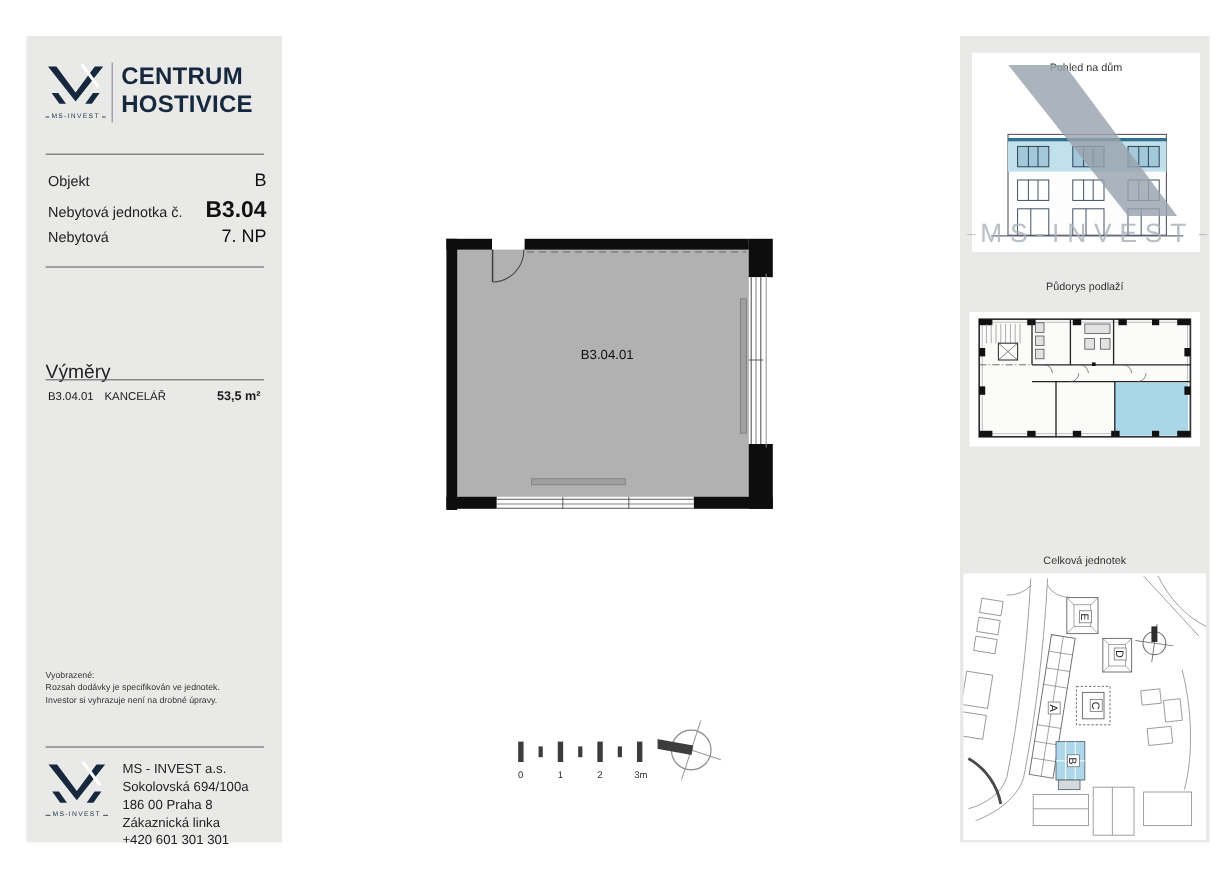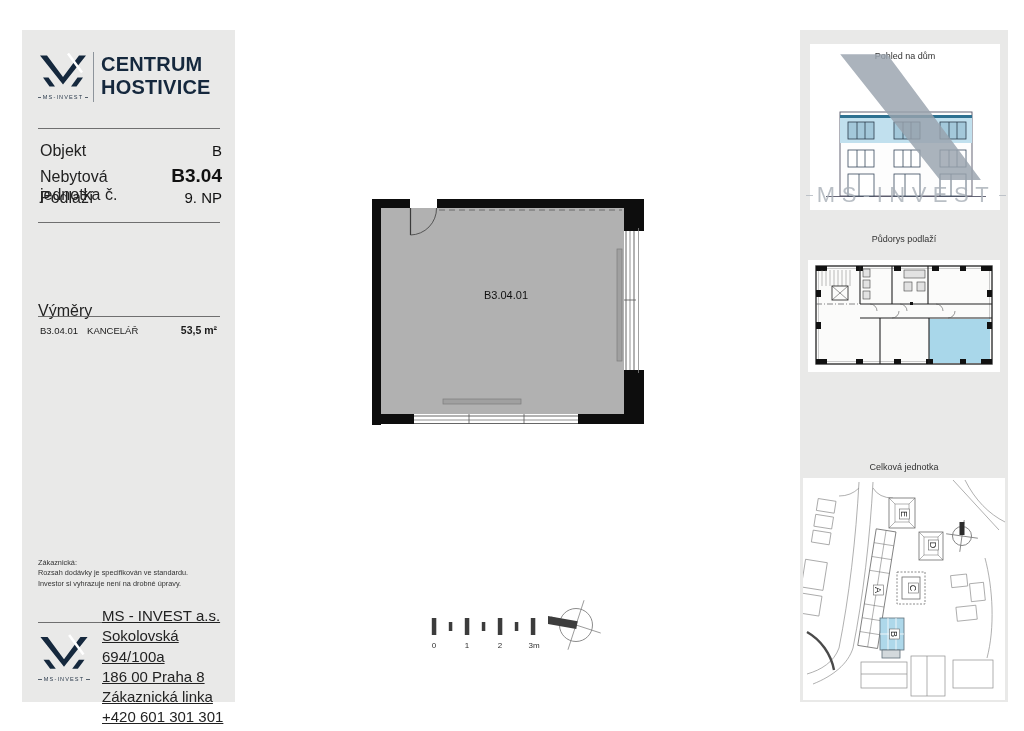--- a/index.html
+++ b/index.html
@@ -11,32 +11,32 @@
   .abs{position:absolute;}
   .hr{position:absolute;height:1px;background:#6f6f6f;left:16px;width:182px;}
   
   .lp-logo{left:16px;top:22px;width:50px;}
   .brandline{display:flex;align-items:center;gap:2px;margin-top:2px;}
   .brandline .rule{flex:1;height:1px;background:#55606c;}
   .brandline .btx{font-size:5.6px;letter-spacing:1.1px;color:#2b3a4c;font-weight:500;white-space:nowrap;}
   .lp-divider{left:71px;top:22px;width:1px;height:50px;background:#8d949b;}
   .lp-title{left:79px;top:23px;font-size:20px;font-weight:700;color:#15283d;line-height:1.17;letter-spacing:.2px;}
   .info-row{position:absolute;left:18px;right:13px;display:flex;justify-content:space-between;align-items:baseline;}
-  .info-row .lbl{font-size:16px;color:#222;}
+  .info-row .lbl{font-size:12px;color:#222;}
   .val-plain{font-size:15px;color:#111;}
   .val-bold{font-size:19px;font-weight:700;color:#111;}
   .sec-label{position:absolute;left:16px;font-size:16px;color:#222;}
   .area-row{position:absolute;left:18px;right:18px;display:flex;align-items:baseline;}
   .area-row .code{font-size:9.5px;}
   .area-row .nm{font-size:9.5px;margin-left:9px;}
   .area-row .ar{margin-left:auto;font-size:10.5px;font-weight:700;text-align:right;}
   .notice{position:absolute;left:16px;top:528px;width:181px;font-size:7.3px;line-height:1.42;color:#333;}
   .notice p{margin:0;}
   .footer-logo{left:16px;top:604px;width:52px;}
-  .footer-addr{left:80px;top:576px;font-size:15px;line-height:1.35;color:#222;text-decoration:underline;}
+  .footer-addr{left:80px;top:604px;font-size:11px;line-height:1.35;color:#222;}
   
   .rp-title{position:absolute;left:0;width:100%;text-align:center;font-size:9px;color:#333;}
   .rp-box{position:absolute;background:#fff;}
   #watermark{position:absolute;left:6px;top:0;width:200px;height:192px;opacity:.82;pointer-events:none;}
   #watermark .wm-text{position:absolute;left:0;top:152px;width:100%;display:flex;align-items:center;gap:4px;}
   #watermark .wm-text .rule{flex:1;height:1px;background:#b4bac1;}
   #watermark .wm-text .tx{font-size:22px;letter-spacing:6.5px;color:#aab1b9;white-space:nowrap;}
   svg{display:block;}
   text{font-family:"Liberation Sans","DejaVu Sans",sans-serif;}
 </style>
@@ -78,37 +78,37 @@
 
     <div class="info-row" style="top:112px">
       <span class="lbl">Objekt</span>
       <span class="val-plain">B</span>
     </div>
     <div class="info-row" style="top:135px">
       <span class="lbl">Nebytová jednotka č.</span>
       <span class="val-bold">B3.04</span>
     </div>
     <div class="info-row" style="top:159px">
-      <span class="lbl">Podlaží</span>
-      <span class="val-plain">9. NP</span>
+      <span class="lbl">Nebytová</span>
+      <span class="val-plain">7. NP</span>
     </div>
 
     <div class="hr" style="top:192px"></div>
 
     <div class="sec-label" style="top:272px">Výměry</div>
     <div class="hr" style="top:286px"></div>
     <div class="area-row" style="top:294px">
       <span class="code">B3.04.01</span>
       <span class="nm">KANCELÁŘ</span>
       <span class="ar">53,5 m²</span>
     </div>
 
     <div class="notice">
-      <p>Zákaznická:</p>
-      <p>Rozsah dodávky je specifikován ve standardu.</p>
+      <p>Vyobrazené:</p>
+      <p>Rozsah dodávky je specifikován ve jednotek.</p>
       <p>Investor si vyhrazuje není na drobné úpravy.</p>
     </div>
 
     <div class="hr" style="top:592px"></div>
 
     <div class="abs footer-logo">
       <svg width="52" height="40" viewBox="0 0 100 78">
         <use href="#ms-m" fill="#15283d"></use>
       </svg>
       <div class="brandline">
@@ -313,21 +313,21 @@
           <path d="M 62,44 A 7,7 0 0 1 69,51"></path>
           <path d="M 92,44 A 7,7 0 0 1 99,51"></path>
           <path d="M 128,44 A 7,7 0 0 1 135,51"></path>
           <path d="M 84,58 A 7,7 0 0 0 91,51"></path>
           <path d="M 140,58 A 7,7 0 0 0 147,51"></path>
         </g>
         <rect x="102" y="42" width="3" height="3" fill="#111"></rect>
       </svg>
     </div>
 
-    <div class="rp-title" style="top:432px">Celková jednotka</div>
+    <div class="rp-title" style="top:432px">Celková jednotek</div>
     <div class="rp-box" style="left:3px;top:448px;width:202px;height:222px">
       <svg width="202" height="222" viewBox="0 0 202 222">
         <rect x="0" y="0" width="202" height="222" fill="#ffffff"></rect>
         <g stroke="#8e8e8e" stroke-width="0.7" fill="none">
 
           <path d="M 56,4 C 53,60 46,120 36,170"></path>
           <path d="M 70,4 C 67,60 60,120 50,170"></path>
           <path d="M 36,170 C 31,184 18,192 4,196"></path>
           <path d="M 50,170 C 45,186 30,198 10,206"></path>
           <path d="M 70,10 Q 76,20 90,20"></path>

